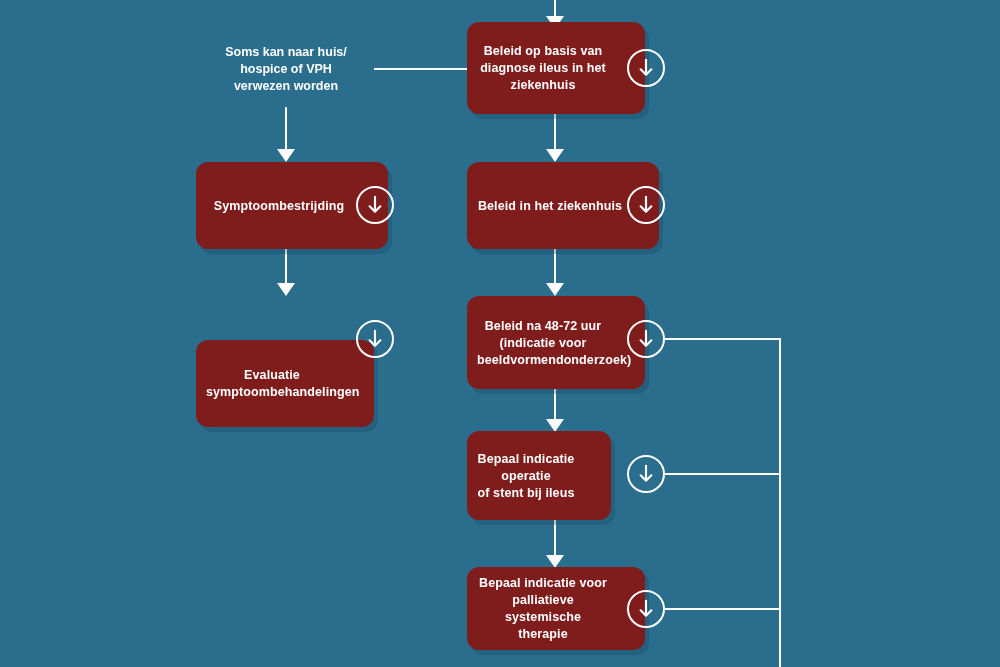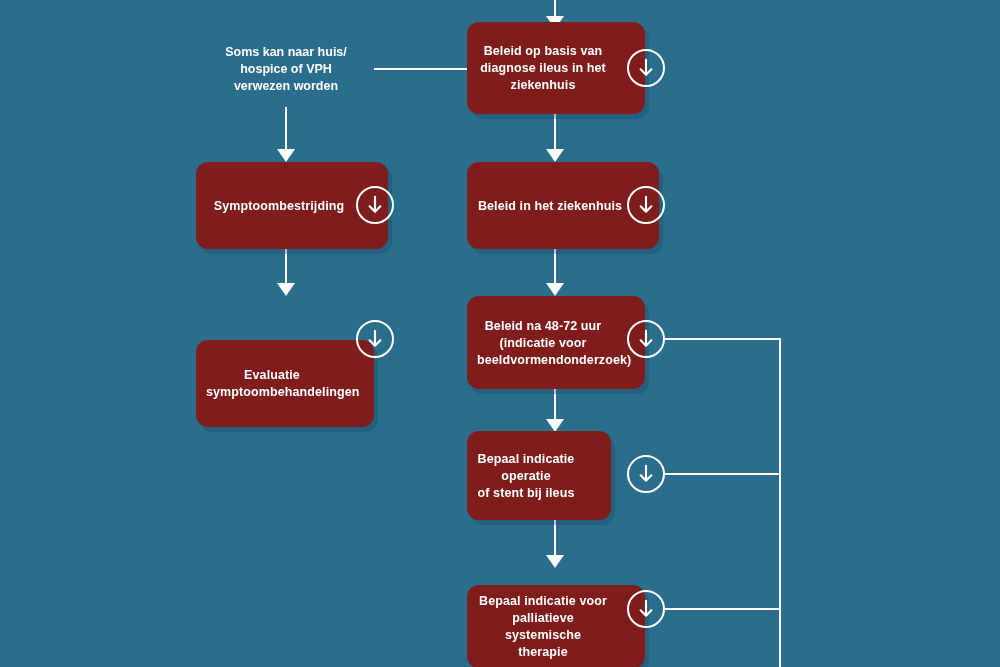--- a/index.html
+++ b/index.html
@@ -180,21 +180,21 @@
   <div class="node" style="left:467px; top:431px; width:144px; height:89px;">
     <div class="node-label">Bepaal indicatie operatie
 of stent bij ileus</div>
   </div>
   <div class="badge" style="left:627px; top:455px;">
     <svg viewBox="0 0 38 38" aria-hidden="true">
       <path d="M19 10 L19 26 M13 20.5 L19 26.5 L25 20.5" fill="none" stroke="#ffffff" stroke-width="2.4" stroke-linecap="round" stroke-linejoin="round"></path>
     </svg>
   </div>
 
-  <div class="node" style="left:467px; top:567px; width:178px; height:83px;margin-top:18px;">
+  <div class="node" style="left:467px; top:567px; width:178px; height:83px;">
     <div class="node-label">Bepaal indicatie voor
 palliatieve systemische
 therapie</div>
   </div>
   <div class="badge" style="left:627px; top:590px;">
     <svg viewBox="0 0 38 38" aria-hidden="true">
       <path d="M19 10 L19 26 M13 20.5 L19 26.5 L25 20.5" fill="none" stroke="#ffffff" stroke-width="2.4" stroke-linecap="round" stroke-linejoin="round"></path>
     </svg>
   </div>
 

